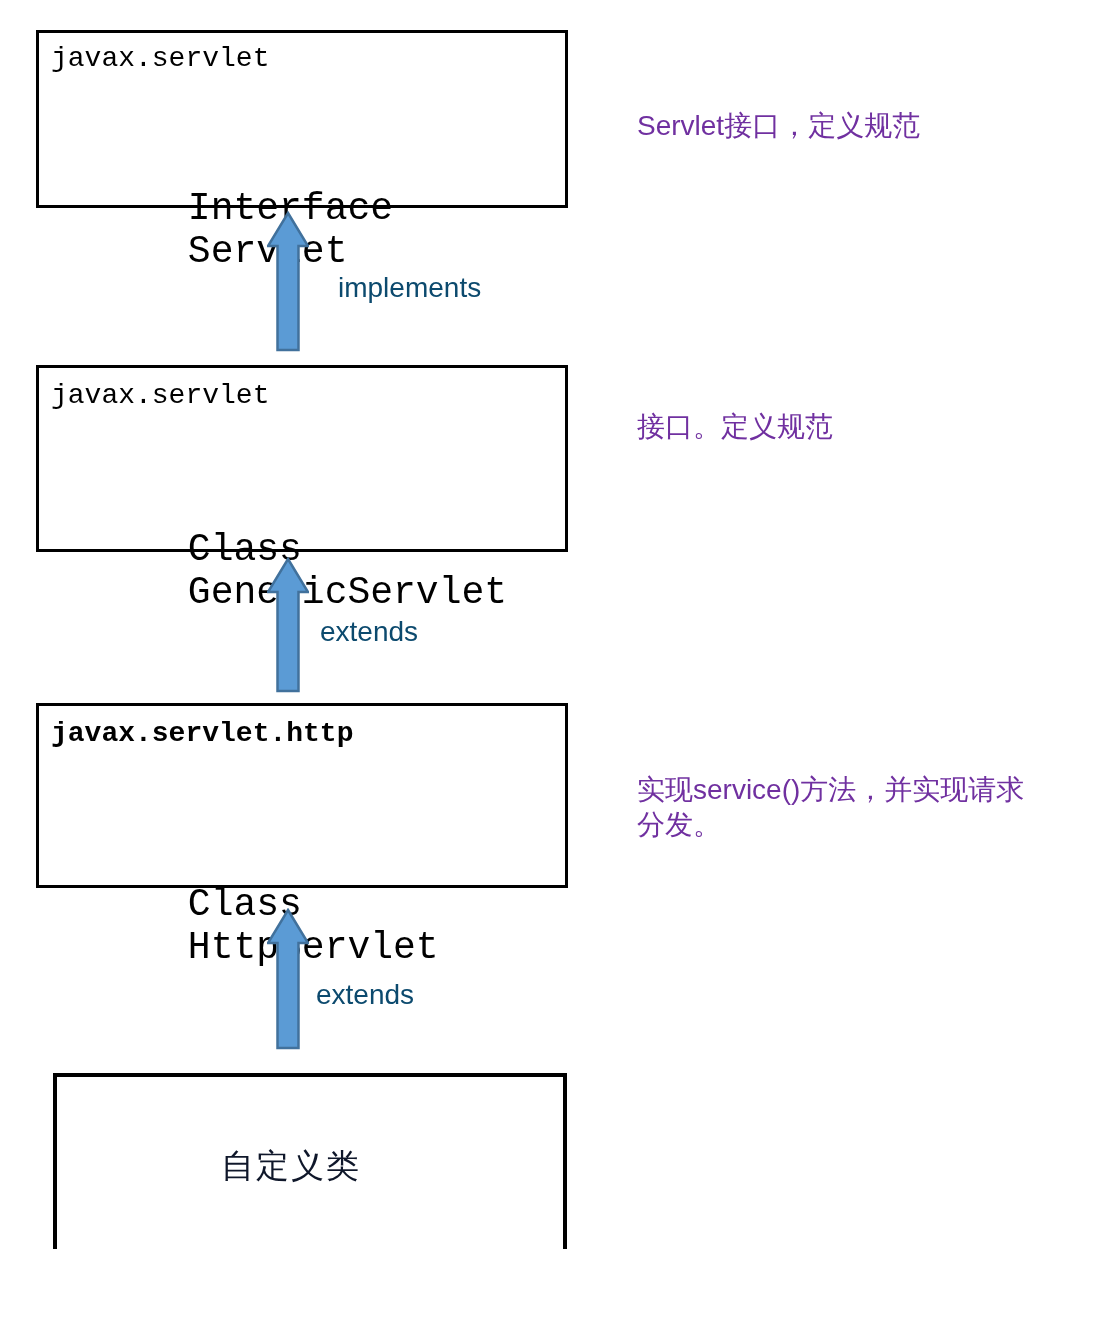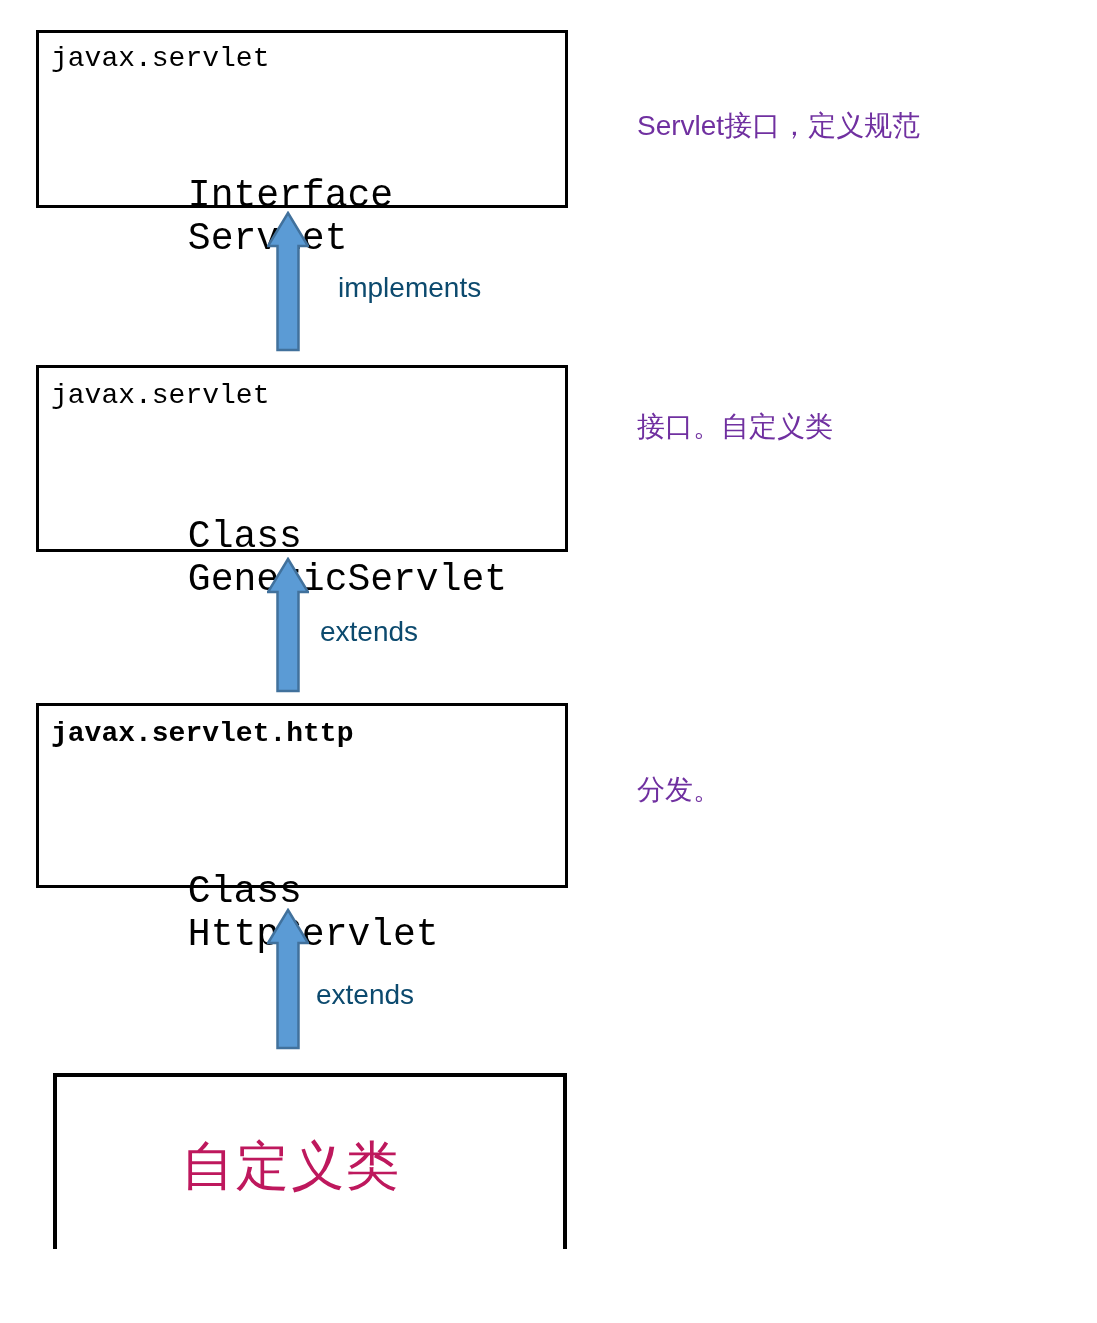--- a/index.html
+++ b/index.html
@@ -21,32 +21,32 @@
   .box1 .pkg { top:10px; }
   .box2 .pkg { top:12px; }
   .box3 .pkg { top:12px;font-weight:bold; }
   .classline {
     position:absolute; left:12px; color:#000000;
     font-family:"Liberation Mono", monospace; font-size:38px; white-space:pre;
   }
   .box1 .classline { top:98px; }
   .box2 .classline { top:104px; }
   .box3 .classline { top:121px; }
-  .kw { display:inline-block; }
+  .kw { display:inline-block;margin-top:13px; }
   .box1 .kw { width:274px; }
   .box2 .kw { width:182px; }
   .box3 .kw { width:187px; }
 
   .custom-box {
     position:absolute; left:53px; top:1073px; width:506px; height:179px;
     border:4px solid #000000; background:#ffffff;
     display:flex; align-items:center; justify-content:center;
   }
   .custom-box .clabel {
-    font-size:53px; color:#be185d; margin-right:38px; letter-spacing:2px;
+    font-size:33px; color:#0f172a; margin-right:38px; letter-spacing:2px;
   }
 
   .arrow { position:absolute; display:block; }
   .arrow1 { left:267px; top:211px; }
   .arrow2 { left:267px; top:557px; }
   .arrow3 { left:267px; top:908px; }
   .arrow polygon { stroke:#41719C; stroke-width:2.5; stroke-linejoin:miter; }
 
   .alabel { position:absolute; color:#0c4a6e; font-size:28px; line-height:32px; }
   .lbl1 { left:338px; top:272px; }
@@ -106,19 +106,20 @@
   <div class="alabel lbl3">extends</div>
 
   <div class="custom-box">
     <div class="clabel">自定义类</div>
   </div>
 
   <div class="note note1">
     <div>Servlet接口，定义规范</div>
   </div>
   <div class="note note2">
-    <div>接口。自定义类</div>
+    <div>接口。定义规范</div>
   </div>
   <div class="note note3">
+    <div>实现service()方法，并实现请求</div>
     <div>分发。</div>
   </div>
 
 </div>
 
 </body></html>

